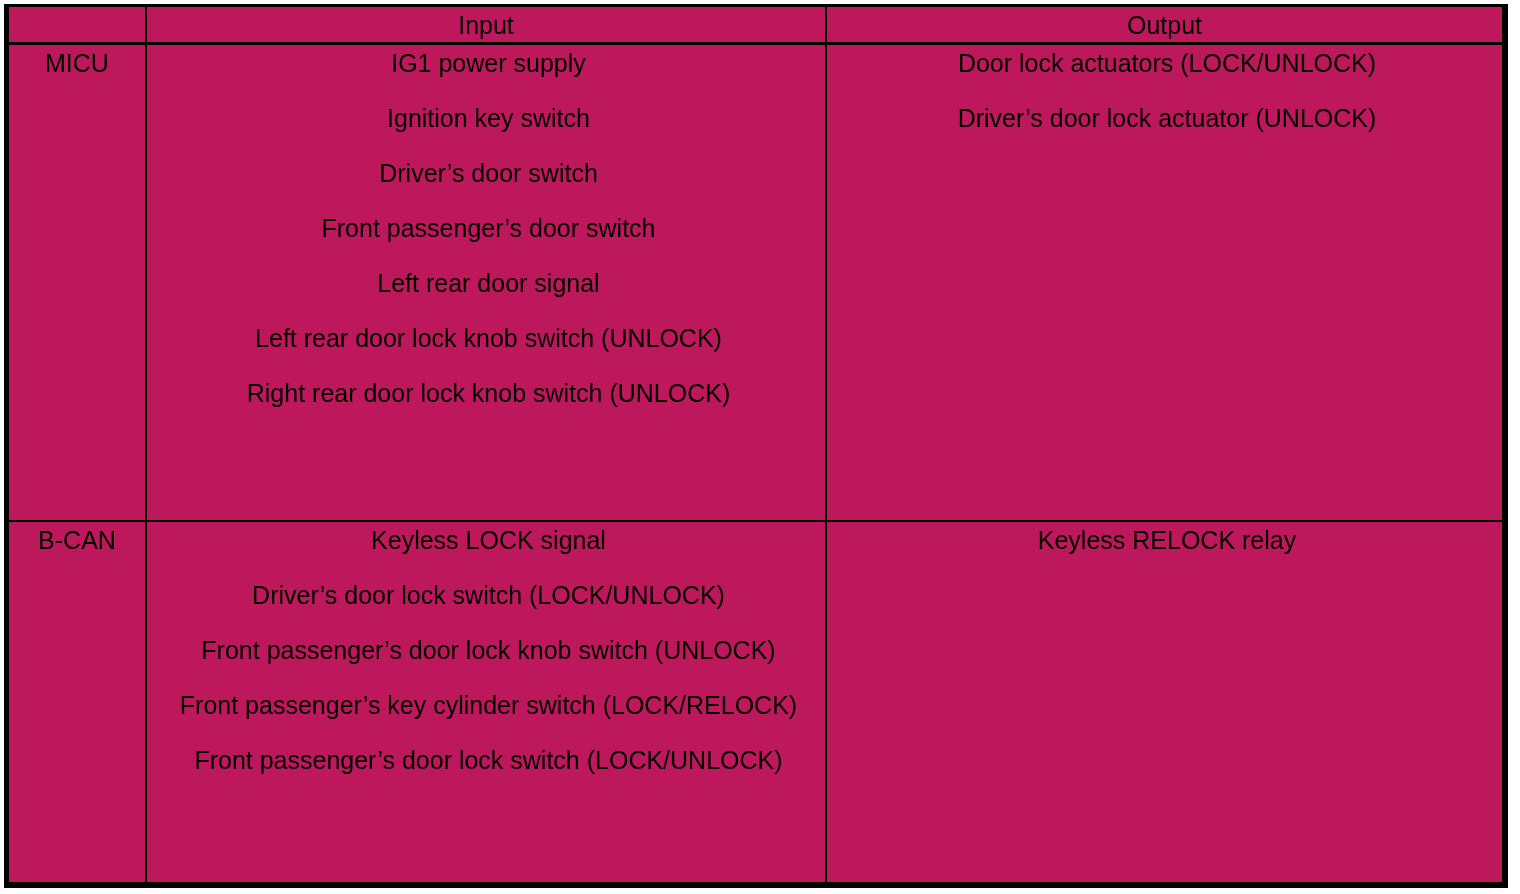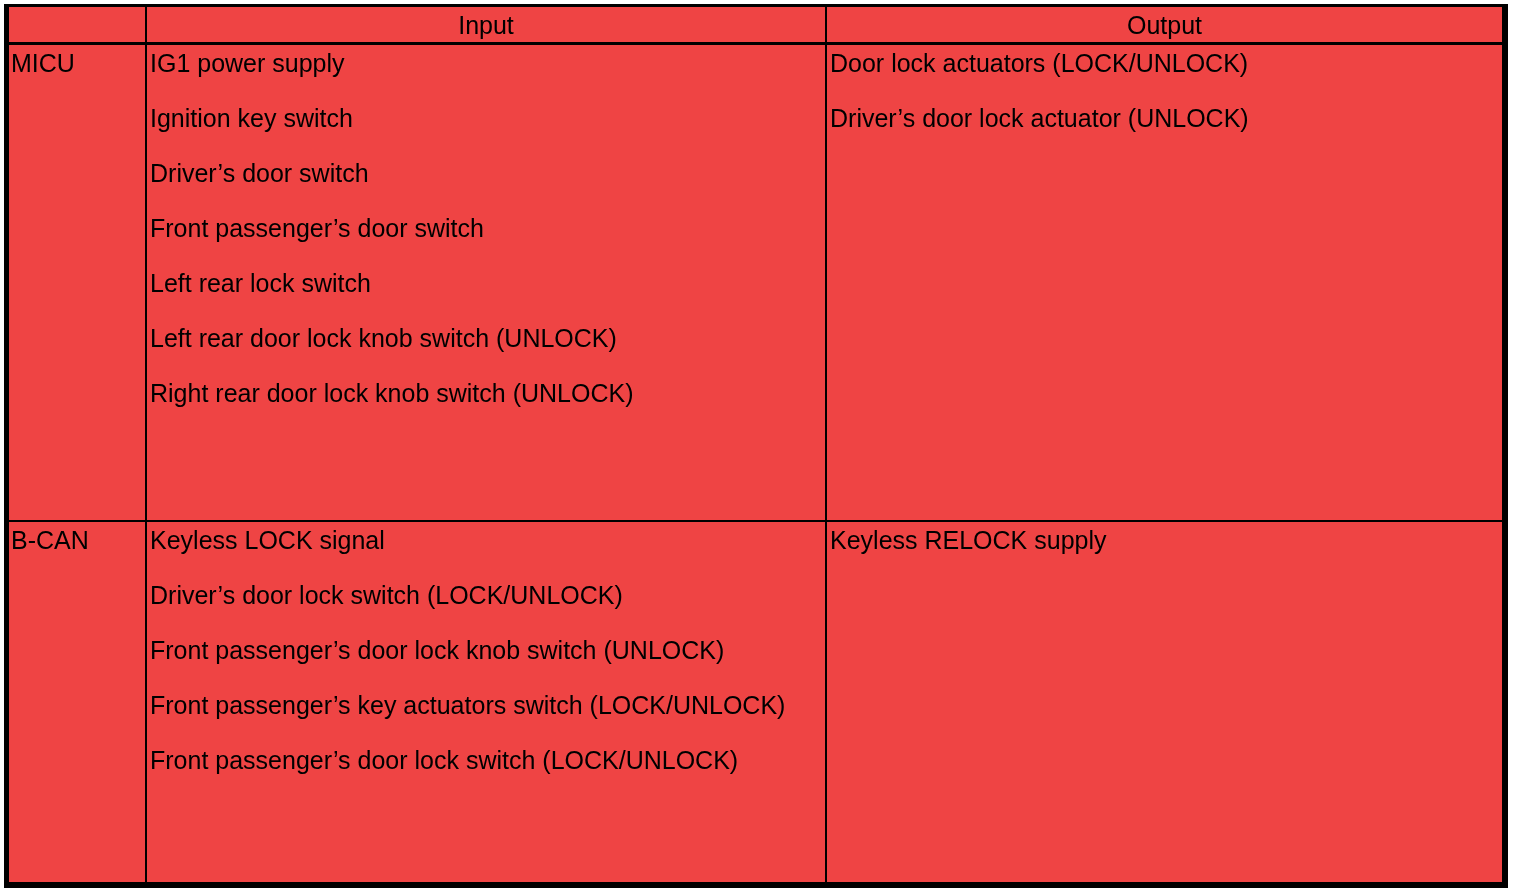--- a/index.html
+++ b/index.html
@@ -22,40 +22,42 @@
     border: solid #000;
     border-width: 3px 6px 6px 5px;
     display: grid;
     grid-template-columns: 136px 680px 1fr;
     grid-template-rows: 38px 477px 1fr;
     background: #ffffff;
   }
   .cell {
     box-sizing: border-box;
     overflow: hidden;
-    background: #ef4444;
+    background: #be185d;
   }
   .vline { border-left: 2px solid #000; }
   .head {
     border-bottom: 3px solid #000;
     display: flex;
     align-items: center;
     justify-content: center;
     font-size: 25px;
     line-height: 26px;
   }
   .rowsep { border-bottom: 2px solid #000; }
   .device {
     padding: 5px 2px 0 2px;
     font-size: 25px;
     line-height: 26px;
     white-space: nowrap;
+    text-align: center;
   }
   .items {
-    padding: 5px 4px 0 3px;
+    padding: 5px 4px 0 9px;
+    text-align: center;
   }
   .item {
     height: 55px;
     font-size: 25px;
     line-height: 26px;
     white-space: nowrap;
   }
 </style>
 </head>
 <body>
@@ -70,41 +72,41 @@
     <span>Output</span>
   </div>
 
   <div class="cell device rowsep">MICU</div>
   <div class="cell vline rowsep">
     <div class="items">
       <div class="item">IG1 power supply</div>
       <div class="item">Ignition key switch</div>
       <div class="item">Driver’s door switch</div>
       <div class="item">Front passenger’s door switch</div>
-      <div class="item">Left rear lock switch</div>
+      <div class="item">Left rear door signal</div>
       <div class="item">Left rear door lock knob switch (UNLOCK)</div>
       <div class="item">Right rear door lock knob switch (UNLOCK)</div>
     </div>
   </div>
   <div class="cell vline rowsep">
     <div class="items">
       <div class="item">Door lock actuators (LOCK/UNLOCK)</div>
       <div class="item">Driver’s door lock actuator (UNLOCK)</div>
     </div>
   </div>
 
   <div class="cell device">B-CAN</div>
   <div class="cell vline">
     <div class="items">
       <div class="item">Keyless LOCK signal</div>
       <div class="item">Driver’s door lock switch (LOCK/UNLOCK)</div>
       <div class="item">Front passenger’s door lock knob switch (UNLOCK)</div>
-      <div class="item">Front passenger’s key actuators switch (LOCK/UNLOCK)</div>
+      <div class="item">Front passenger’s key cylinder switch (LOCK/RELOCK)</div>
       <div class="item">Front passenger’s door lock switch (LOCK/UNLOCK)</div>
     </div>
   </div>
   <div class="cell vline">
     <div class="items">
-      <div class="item">Keyless RELOCK supply</div>
+      <div class="item">Keyless RELOCK relay</div>
     </div>
   </div>
 
 </div>
 
 </body></html>

